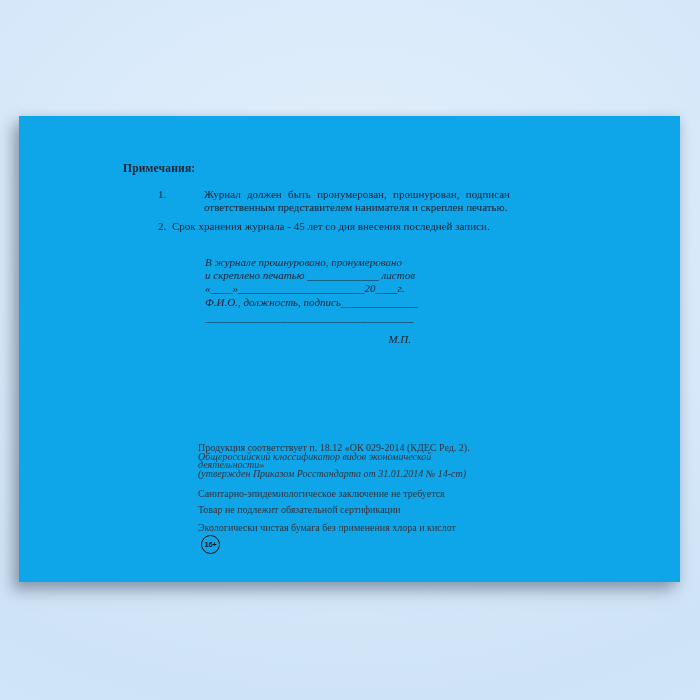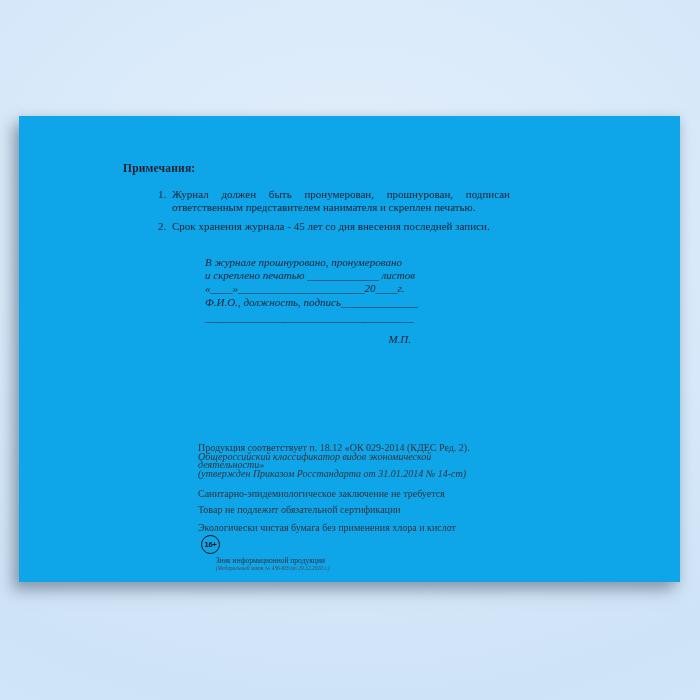--- a/index.html
+++ b/index.html
@@ -48,20 +48,21 @@
   }
   .note-item .num {
     flex: 0 0 14px;
     text-align: left;
   }
   .note-item .txt {
     flex: 1;
   }
   .note-item .txt.justify {
     text-align: justify;
+    margin-left: 32px;
   }
   .bind-block {
     position: absolute;
     left: 186px;
     top: 140px;
     width: 212px;
     font-size: 11px;
     line-height: 13.2px;
     white-space: nowrap;
     font-style: italic;
@@ -160,19 +161,15 @@
       <div class="italic">Общероссийский классификатор видов экономической деятельности»</div>
       <div class="italic">(утвержден Приказом Росстандарта от 31.01.2014 № 14-ст)</div>
     </div>
     <div class="para-gap-lg">Санитарно-эпидемиологическое заключение не требуется</div>
     <div class="para-gap-md">Товар не подлежит обязательной сертификации</div>
     <div class="para-gap-md2">Экологически чистая бумага без применения хлора и кислот</div>
   </div>
 
   <div class="age-row">
     <div class="age-badge">16+</div>
-    <div class="age-text">
-      <div class="age-label">Знак информационной продукции</div>
-      <div class="age-law">(Федеральный закон № 436-ФЗ от 29.12.2010 г.)</div>
-    </div>
   </div>
 
 </div>
 
 </body></html>

